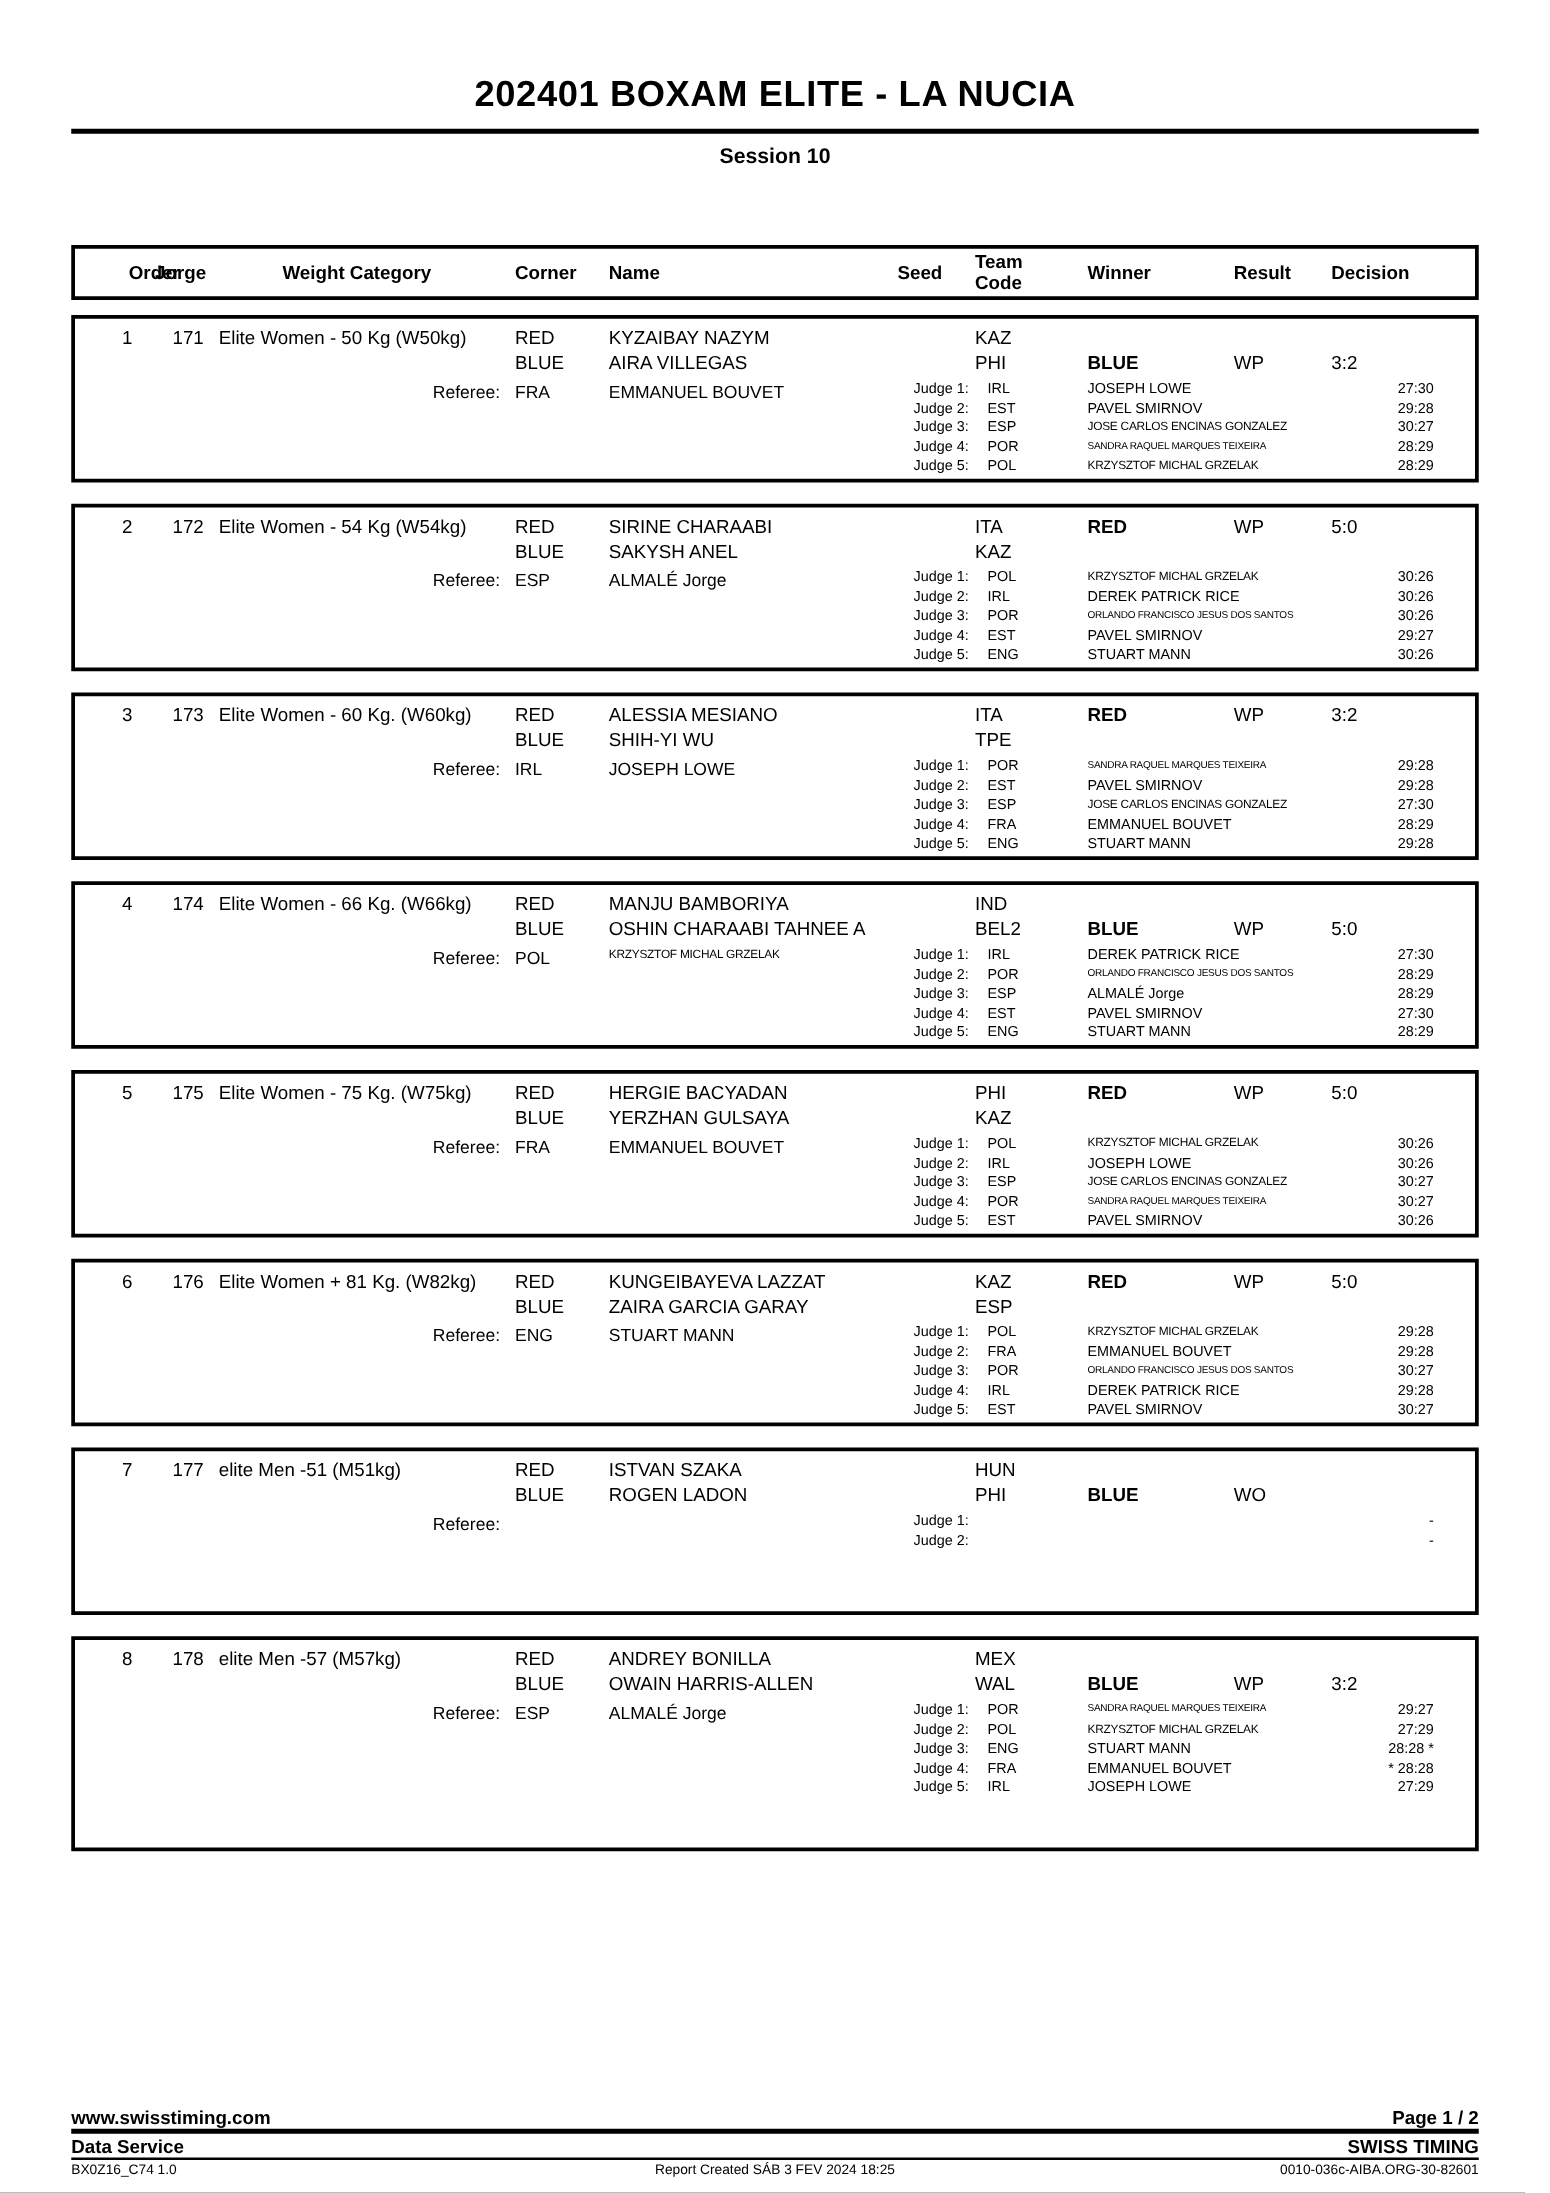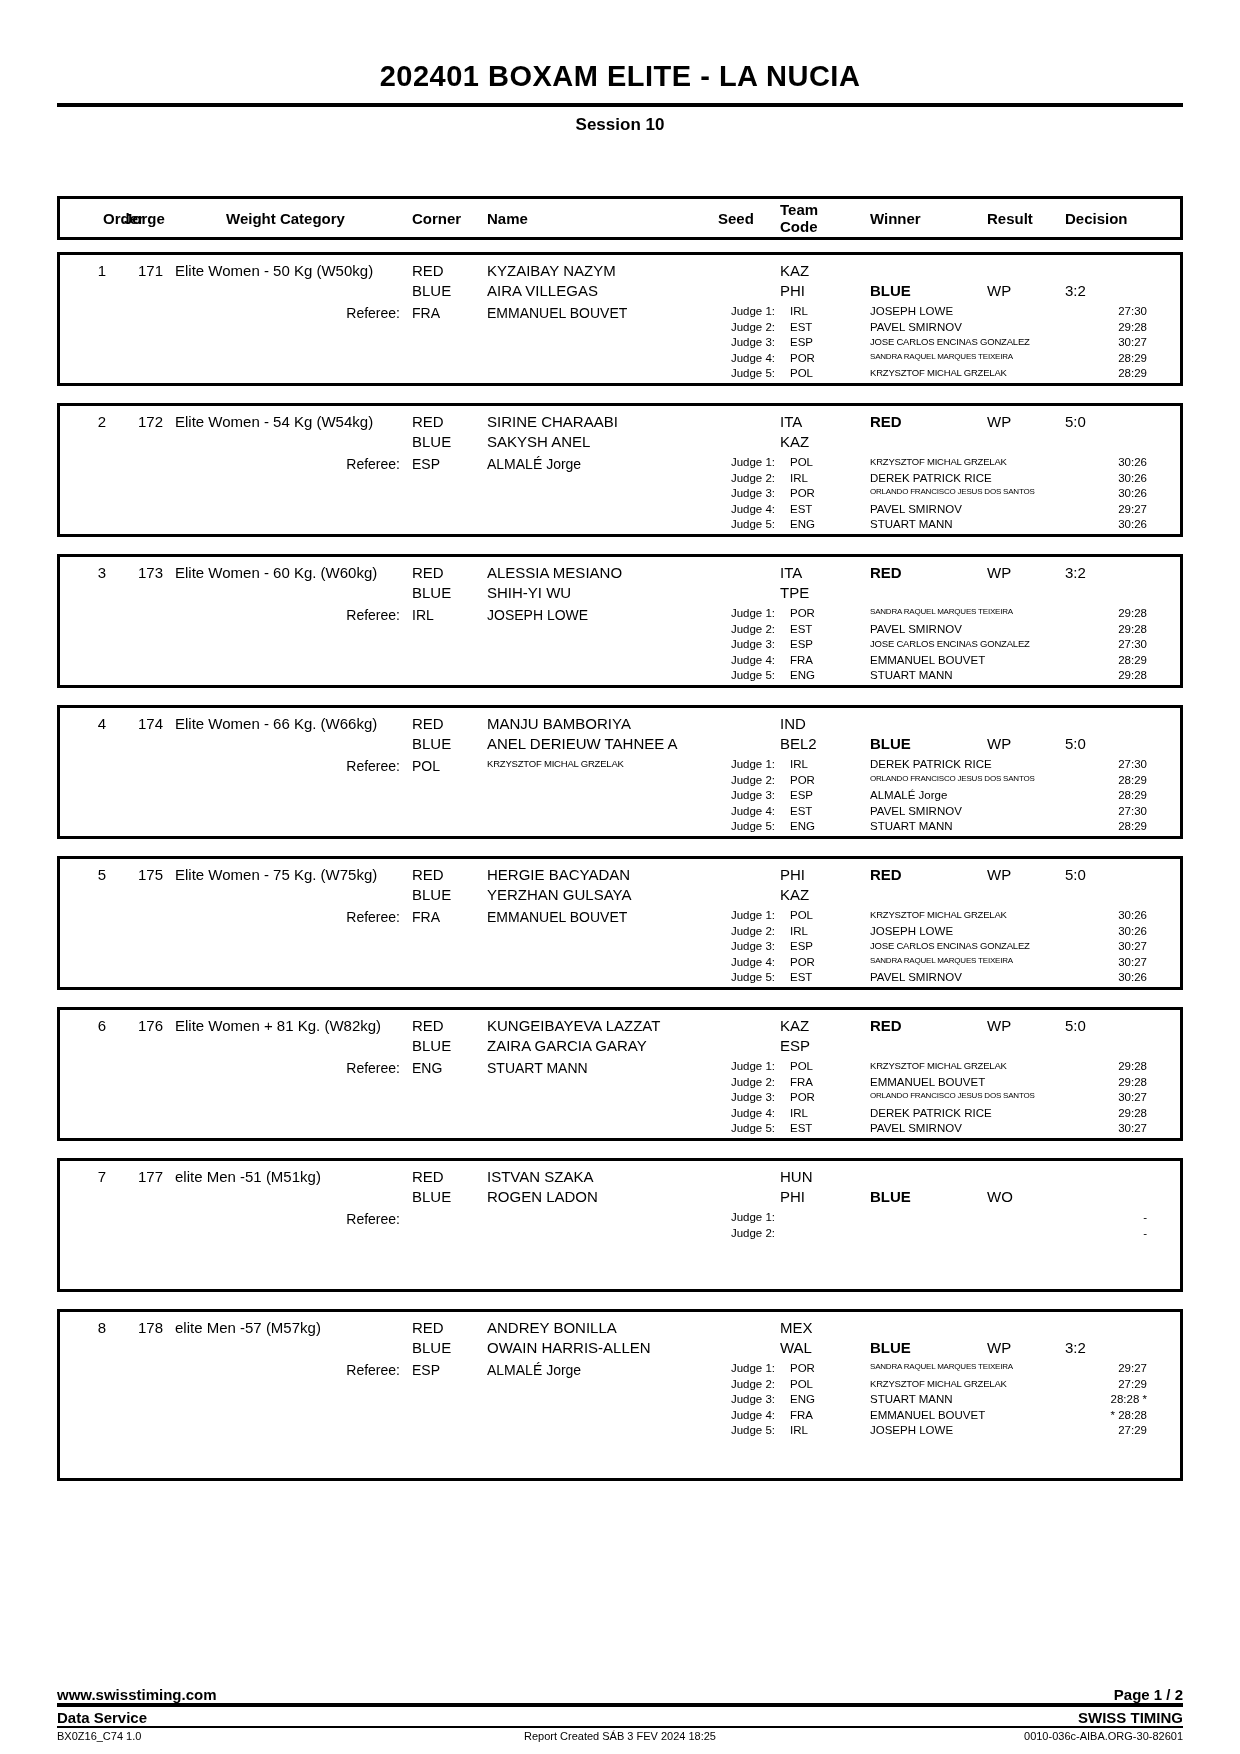--- a/index.html
+++ b/index.html
@@ -291,21 +291,21 @@
   <div class="bout winner-blue">
     <div class="cell c-order r1">4</div>
     <div class="cell c-bout r1">174</div>
     <div class="cell c-weight r1">Elite Women - 66 Kg. (W66kg)</div>
 
     <div class="cell c-corner r1">RED</div>
     <div class="cell c-name r1">MANJU BAMBORIYA</div>
     <div class="cell c-code r1">IND</div>
 
     <div class="cell c-corner r2">BLUE</div>
-    <div class="cell c-name r2">ANEL DERIEUW TAHNEE A</div>
+    <div class="cell c-name r2">OSHIN CHARAABI TAHNEE A</div>
     <div class="cell c-code r2">BEL2</div>
     <div class="cell c-winner r2 wincell on-blue">BLUE</div>
     <div class="cell c-result r2 wincell on-blue">WP</div>
     <div class="cell c-decision r2 wincell on-blue">5:0</div>
 
     <div class="refrow">
       <div class="cell ref-label">Referee:</div>
       <div class="cell ref-code">POL</div>
       <div class="cell ref-name autosz sz1">KRZYSZTOF MICHAL GRZELAK</div>
     </div>

